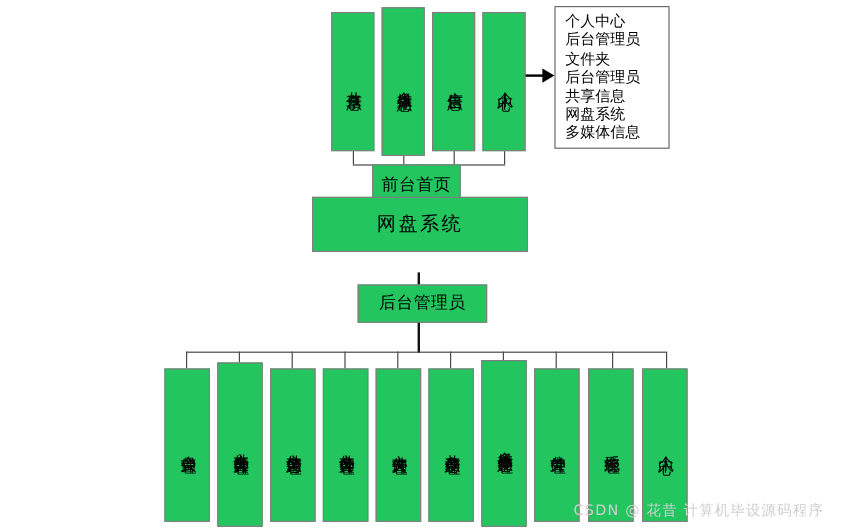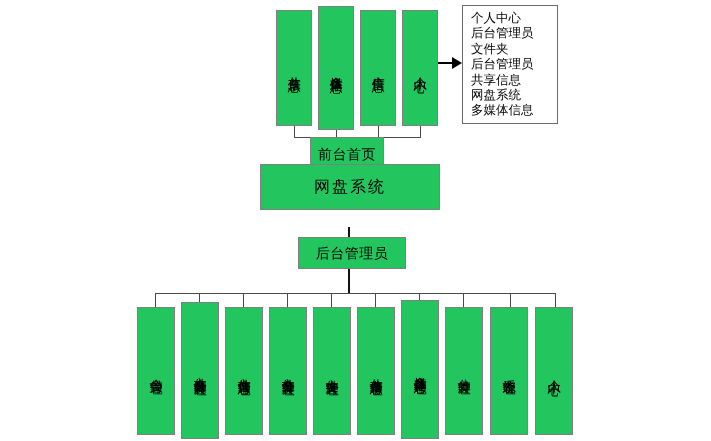--- a/index.html
+++ b/index.html
@@ -209,14 +209,15 @@
   </div>
 
   <div class="box" style="left:490px; top:307px; width:38px; height:128px;">
     <span class="vtext">系统管理</span>
   </div>
 
   <div class="box" style="left:535px; top:307px; width:38px; height:128px;">
     <span class="vtext">个人中心</span>
   </div>
 
+  <div id="watermark">CSDN @ 花昔 计算机毕设源码程序</div>
 
 </div>
 
 </body></html>

